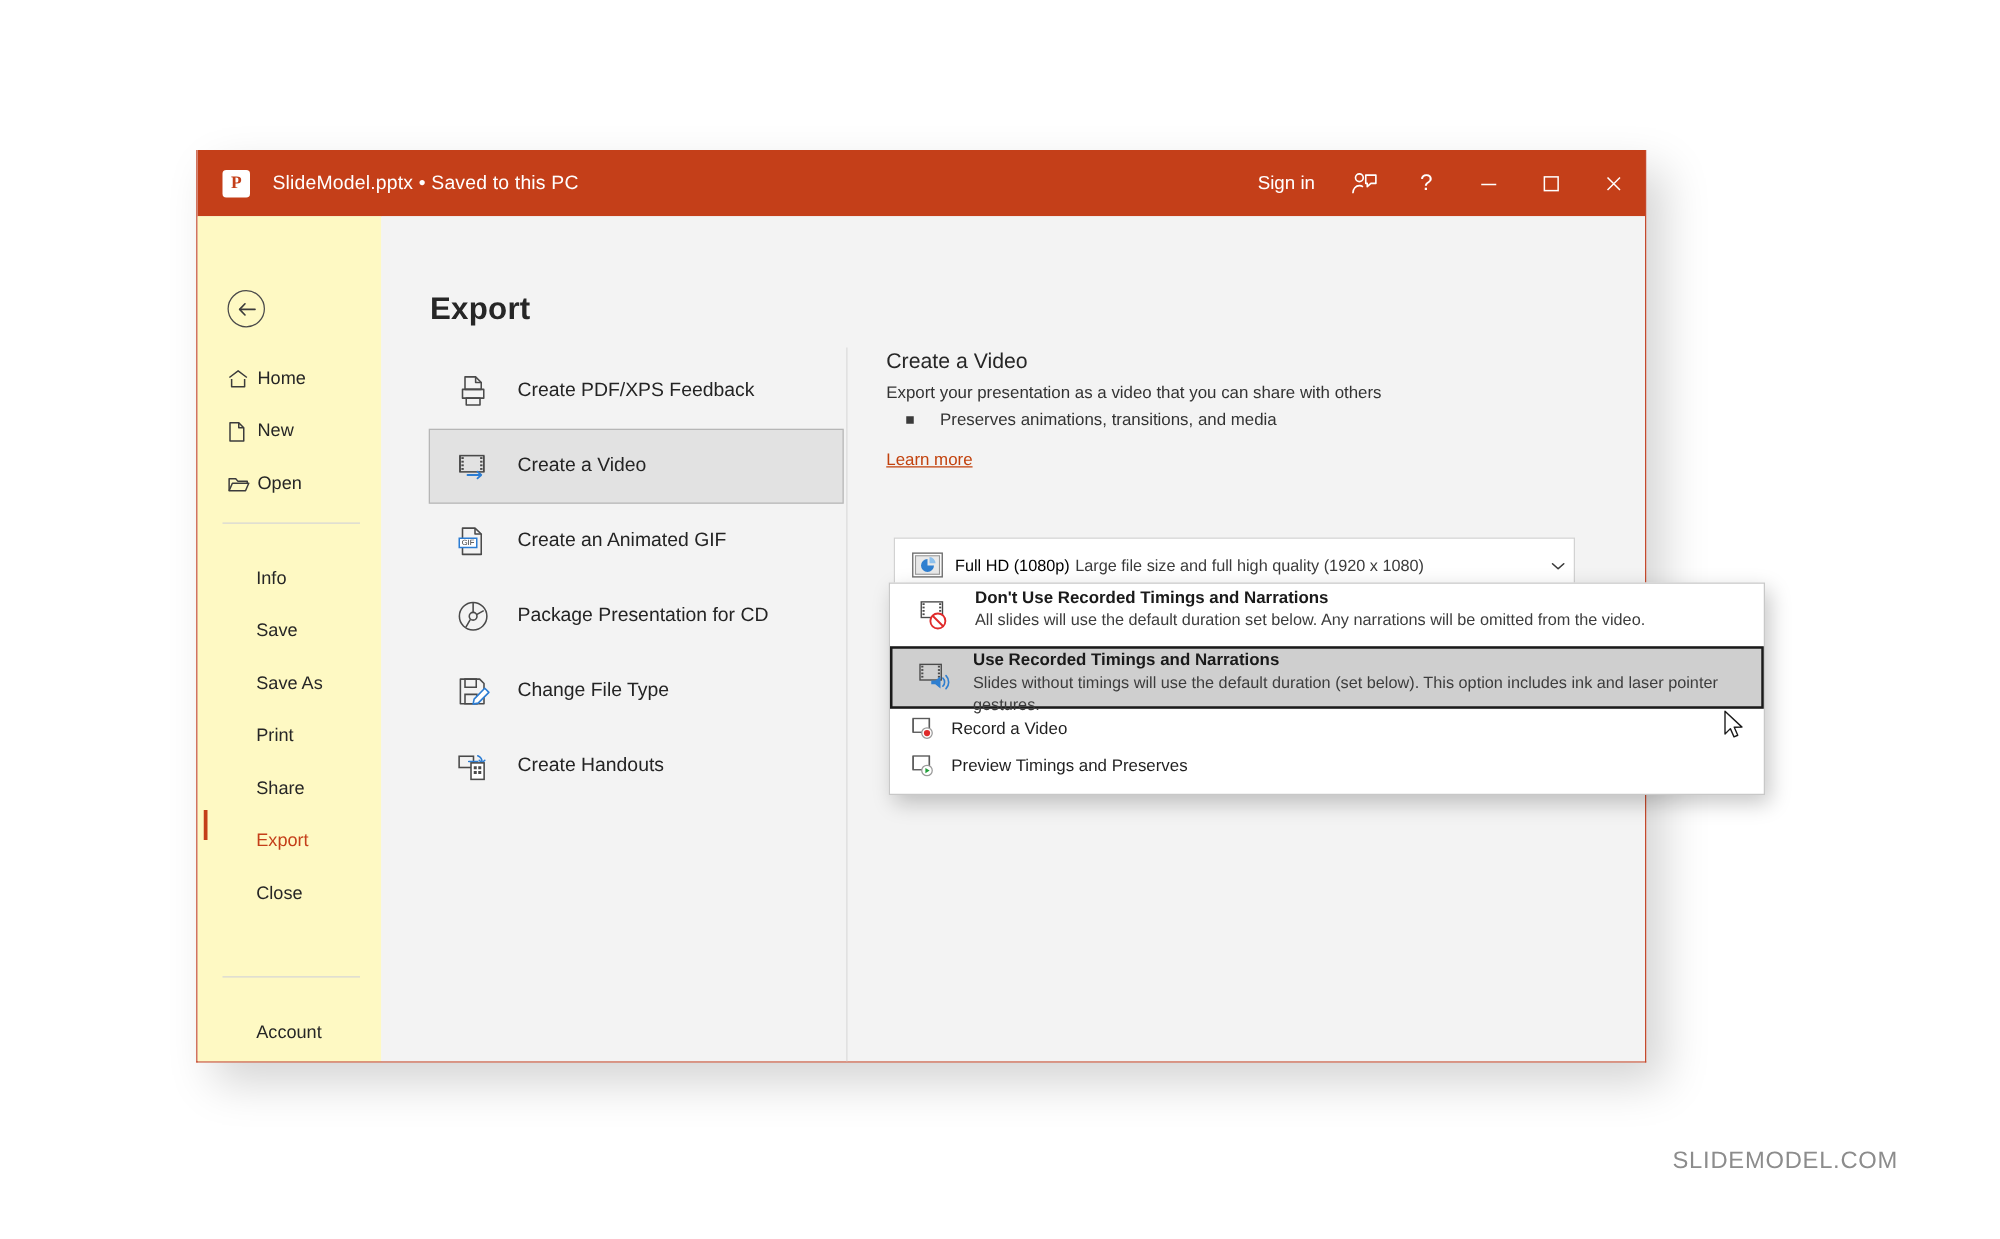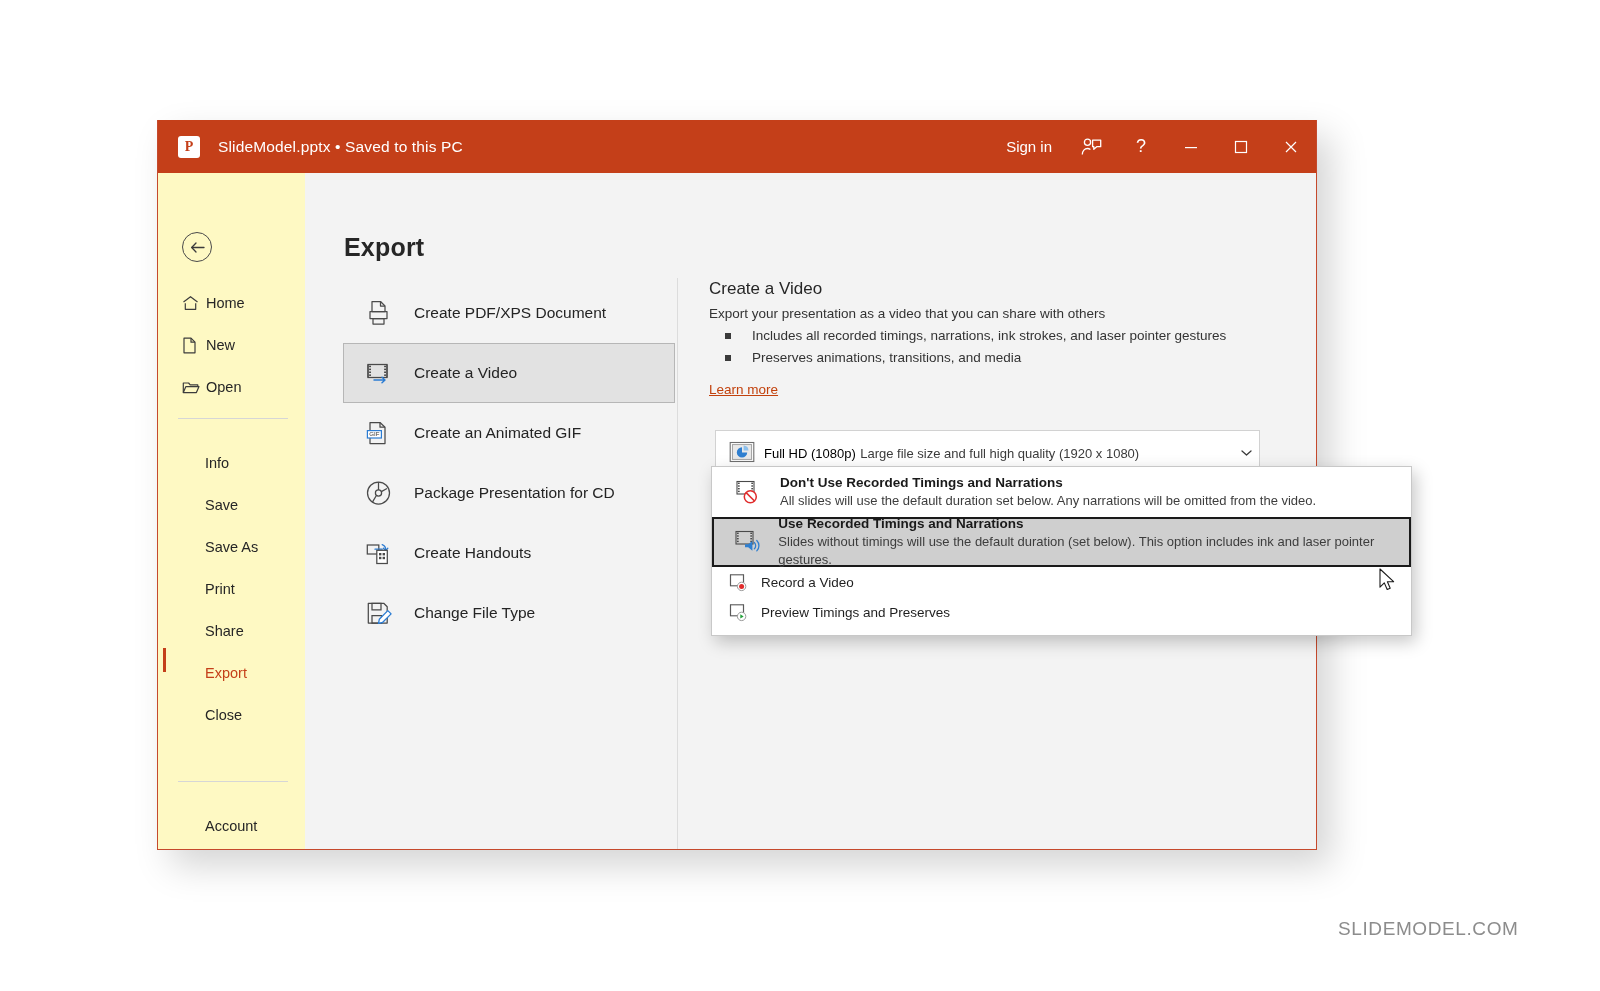--- a/index.html
+++ b/index.html
@@ -133,21 +133,21 @@
 
   
   .dropdown {
     position: absolute; left: 711px; top: 466px;
     width: 701px; height: 170px;
     background: #ffffff; border: 1px solid #c8c8c8;
     box-shadow: 4px 6px 16px rgba(0,0,0,.22);
     z-index: 40;
   }
   .dd-big {
-    display: flex; align-items: center; height: 50px;
+    display: flex; height: 50px;
     padding-left: 12px; border: 2px solid transparent;
   }
   .dd-big.highlight { background: #cfcfcf; border: 2px solid #1a1a1a; }
   .dd-big .dd-ico { width: 48px; display:flex; align-items:center; justify-content:center; }
   .dd-big .dd-txt { margin-left: 6px; }
   .dd-t1 { font-size: 13.5px; color: #1a1a1a; font-weight: bold; line-height: 18px; }
   .dd-t2 { font-size: 13px; color: #3d3d3d; line-height: 18px; }
   .dd-small {
     display: flex; align-items: center; height: 30px; padding-left: 14px;
   }
@@ -291,21 +291,21 @@
 
           <div class="cmd">
             <span class="c-ico">
               <svg width="30" height="30" viewBox="0 0 30 30" fill="none" stroke="#4a4a4a" stroke-width="1.25" stroke-linejoin="round">
                 <path d="M8 3.5h8.5L21 8v5.5H8z"></path>
                   <path d="M16.5 3.5V8H21"></path>
                 <path d="M6 13.5h17v7H6z"></path>
                   <path d="M9 20.5h11v5.5H9z"></path>
               </svg>
             </span>
-            <span class="c-label">Create PDF/XPS Document</span>
+            <span class="c-label">Create PDF/XPS Feedback</span>
           </div>
 
           <div class="cmd selected">
             <span class="c-ico">
               <svg width="30" height="30" viewBox="0 0 30 30" fill="none">
                 <rect x="4" y="6.5" width="19" height="13" stroke="#4a4a4a" stroke-width="1.25"></rect>
                 <path d="M4 6.5v13M23 6.5v13" stroke="#4a4a4a" stroke-width="1.25"></path>
                 <g fill="#4a4a4a">
                   <rect x="5.1" y="7.7" width="1.9" height="1.5"></rect>
                     <rect x="5.1" y="10.6" width="1.9" height="1.5"></rect>
@@ -341,56 +341,55 @@
                   <circle cx="14.5" cy="15" r="3.1"></circle>
                 <path d="M14.5 4v7.9M23 10.5l-6.1 3.4M8.6 23.9l3.6-6.2"></path>
               </svg>
             </span>
             <span class="c-label">Package Presentation for CD</span>
           </div>
 
           <div class="cmd">
             <span class="c-ico">
               <svg width="30" height="30" viewBox="0 0 30 30" fill="none">
+                <path d="M4.3 5.3h15.4l3.5 3.5v16.2H4.3z" stroke="#4a4a4a" stroke-width="1.25" stroke-linejoin="round"></path>
+                <path d="M8 5.3h9v6.5H8z" stroke="#4a4a4a" stroke-width="1.25"></path>
+                <path d="M8 17.5h9.5v7.5H8z" stroke="#4a4a4a" stroke-width="1.25"></path>
+                <path d="M23.8 12.6l3.3 3.3-8.6 8.6-4 .8.8-4z" fill="#fff" stroke="#2b7cd3" stroke-width="1.3" stroke-linejoin="round"></path>
+              </svg>
+            </span>
+            <span class="c-label">Change File Type</span>
+          </div>
+
+          <div class="cmd">
+            <span class="c-ico">
+              <svg width="30" height="30" viewBox="0 0 30 30" fill="none">
                 <rect x="3.3" y="7" width="11.5" height="9" stroke="#4a4a4a" stroke-width="1.25"></rect>
                 <path d="M11 11.2h7.2" stroke="#2b7cd3" stroke-width="1.3" stroke-linecap="round"></path>
                 <path d="M18.2 6.6a5.4 5.4 0 013.4 5.4" stroke="#2b7cd3" stroke-width="1.3" fill="none" stroke-linecap="round"></path>
                 <path d="M19.4 10.2l2.2 2.2 2.2-2.2" stroke="#2b7cd3" stroke-width="1.3" fill="none" stroke-linecap="round" stroke-linejoin="round"></path>
                 <rect x="12.8" y="12.3" width="10.5" height="13.2" fill="#fff" stroke="#4a4a4a" stroke-width="1.25"></rect>
                 <g fill="#4a4a4a">
                   <rect x="15" y="15" width="2.4" height="2.4"></rect>
                     <rect x="18.6" y="15" width="2.4" height="2.4"></rect>
                   <rect x="15" y="18.8" width="2.4" height="2.4"></rect>
                     <rect x="18.6" y="18.8" width="2.4" height="2.4"></rect>
                 </g>
               </svg>
             </span>
             <span class="c-label">Create Handouts</span>
           </div>
-
-          <div class="cmd">
-            <span class="c-ico">
-              <svg width="30" height="30" viewBox="0 0 30 30" fill="none">
-                <path d="M4.3 5.3h15.4l3.5 3.5v16.2H4.3z" stroke="#4a4a4a" stroke-width="1.25" stroke-linejoin="round"></path>
-                <path d="M8 5.3h9v6.5H8z" stroke="#4a4a4a" stroke-width="1.25"></path>
-                <path d="M8 17.5h9.5v7.5H8z" stroke="#4a4a4a" stroke-width="1.25"></path>
-                <path d="M23.8 12.6l3.3 3.3-8.6 8.6-4 .8.8-4z" fill="#fff" stroke="#2b7cd3" stroke-width="1.3" stroke-linejoin="round"></path>
-              </svg>
-            </span>
-            <span class="c-label">Change File Type</span>
-          </div>
         </div>
 
         <div class="rpane">
 
           <div style="position:absolute; left:0; top:106px; width:585px;">
             <div class="rp-title">Create a Video</div>
             <div class="rp-sub">Export your presentation as a video that you can share with others</div>
             <ul class="rp-bullets">
-              <li>Includes all recorded timings, narrations, ink strokes, and laser pointer gestures</li>
               <li>Preserves animations, transitions, and media</li>
             </ul>
             <a class="learn" href="#">Learn more</a>
           </div>
 
           <div class="combo" style="position:absolute; left:6px; top:257px;">
             <span class="cb-ico">
               <svg width="26" height="24" viewBox="0 0 26 24">
                 <rect x="1.2" y="1.5" width="23.6" height="19" fill="#ffffff" stroke="#6f6f6f" stroke-width="1.1"></rect>
                 <rect x="3.4" y="3.6" width="19.2" height="14.8" fill="#e9e9e9" stroke="#9a9a9a" stroke-width=".9"></rect>

